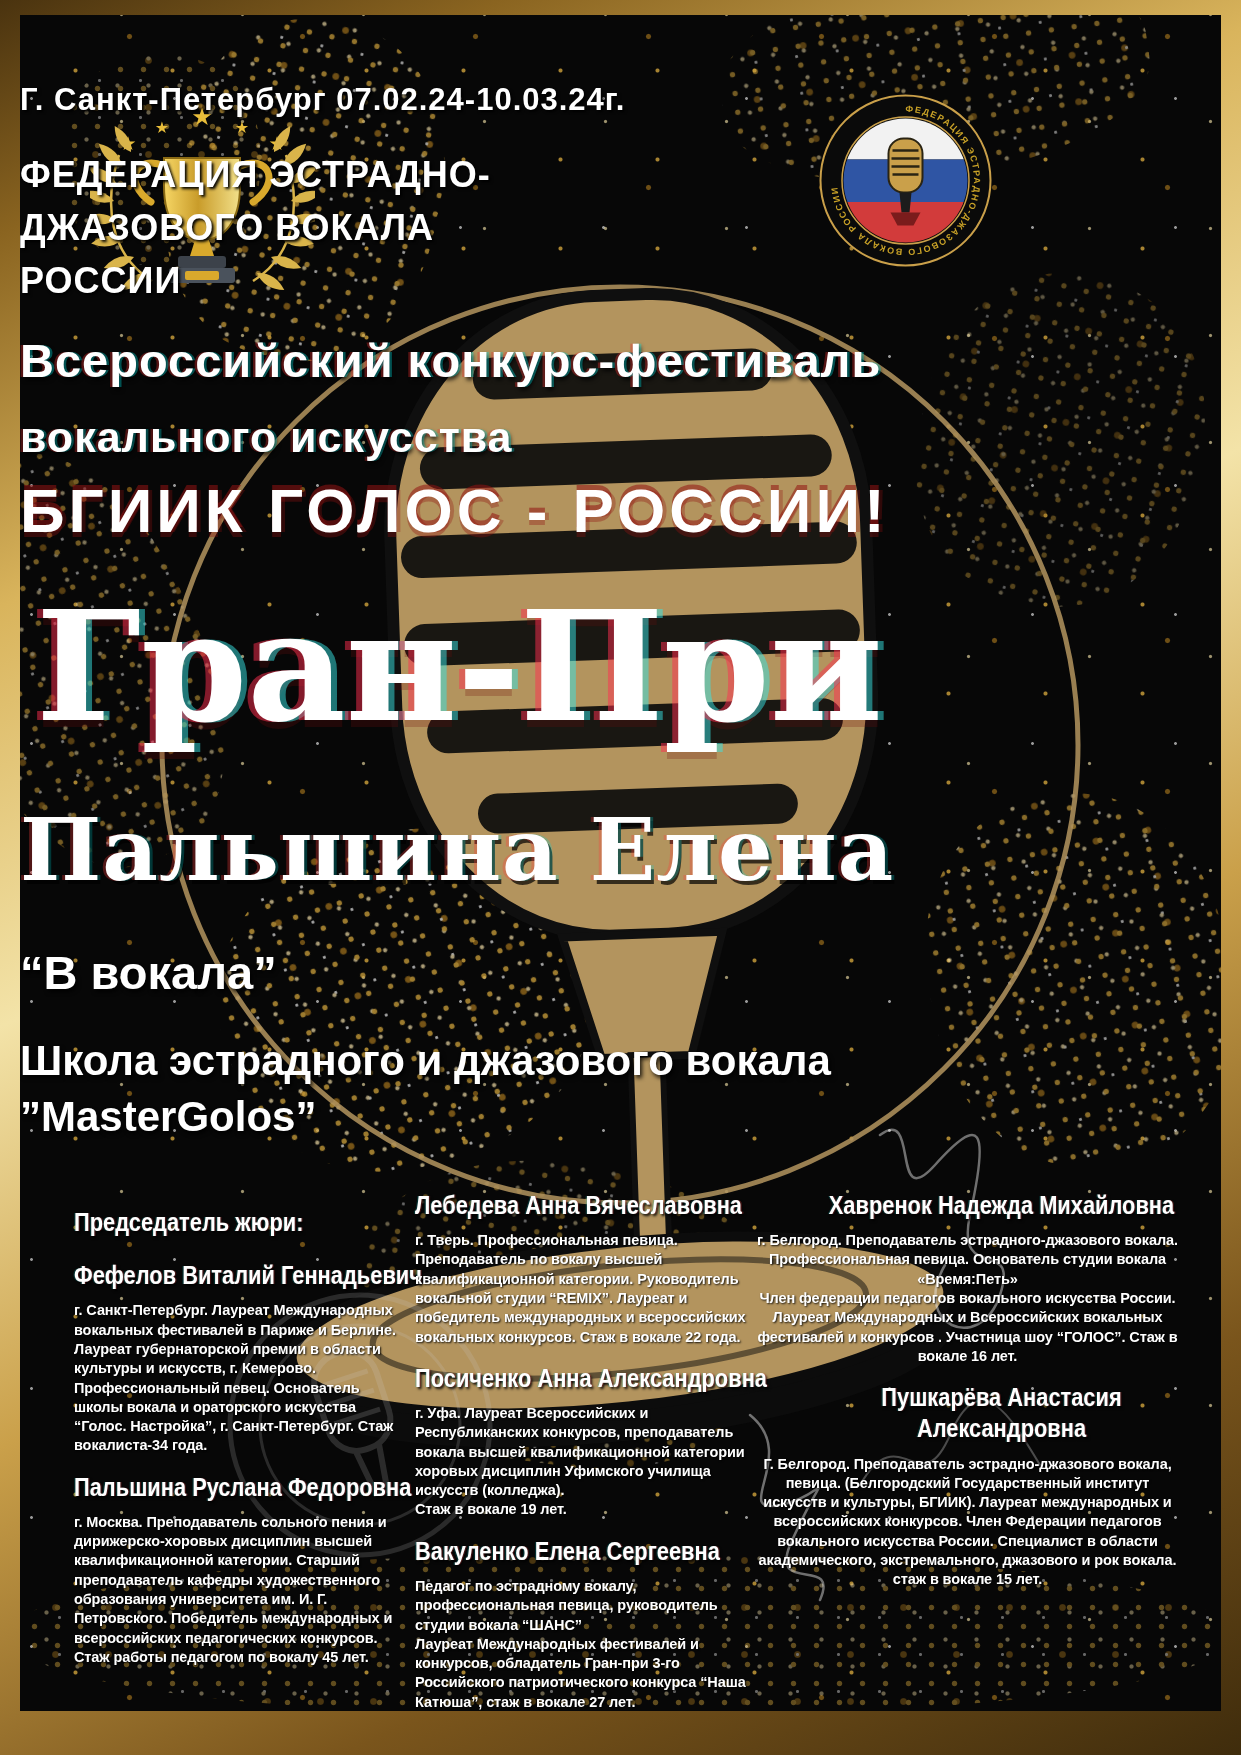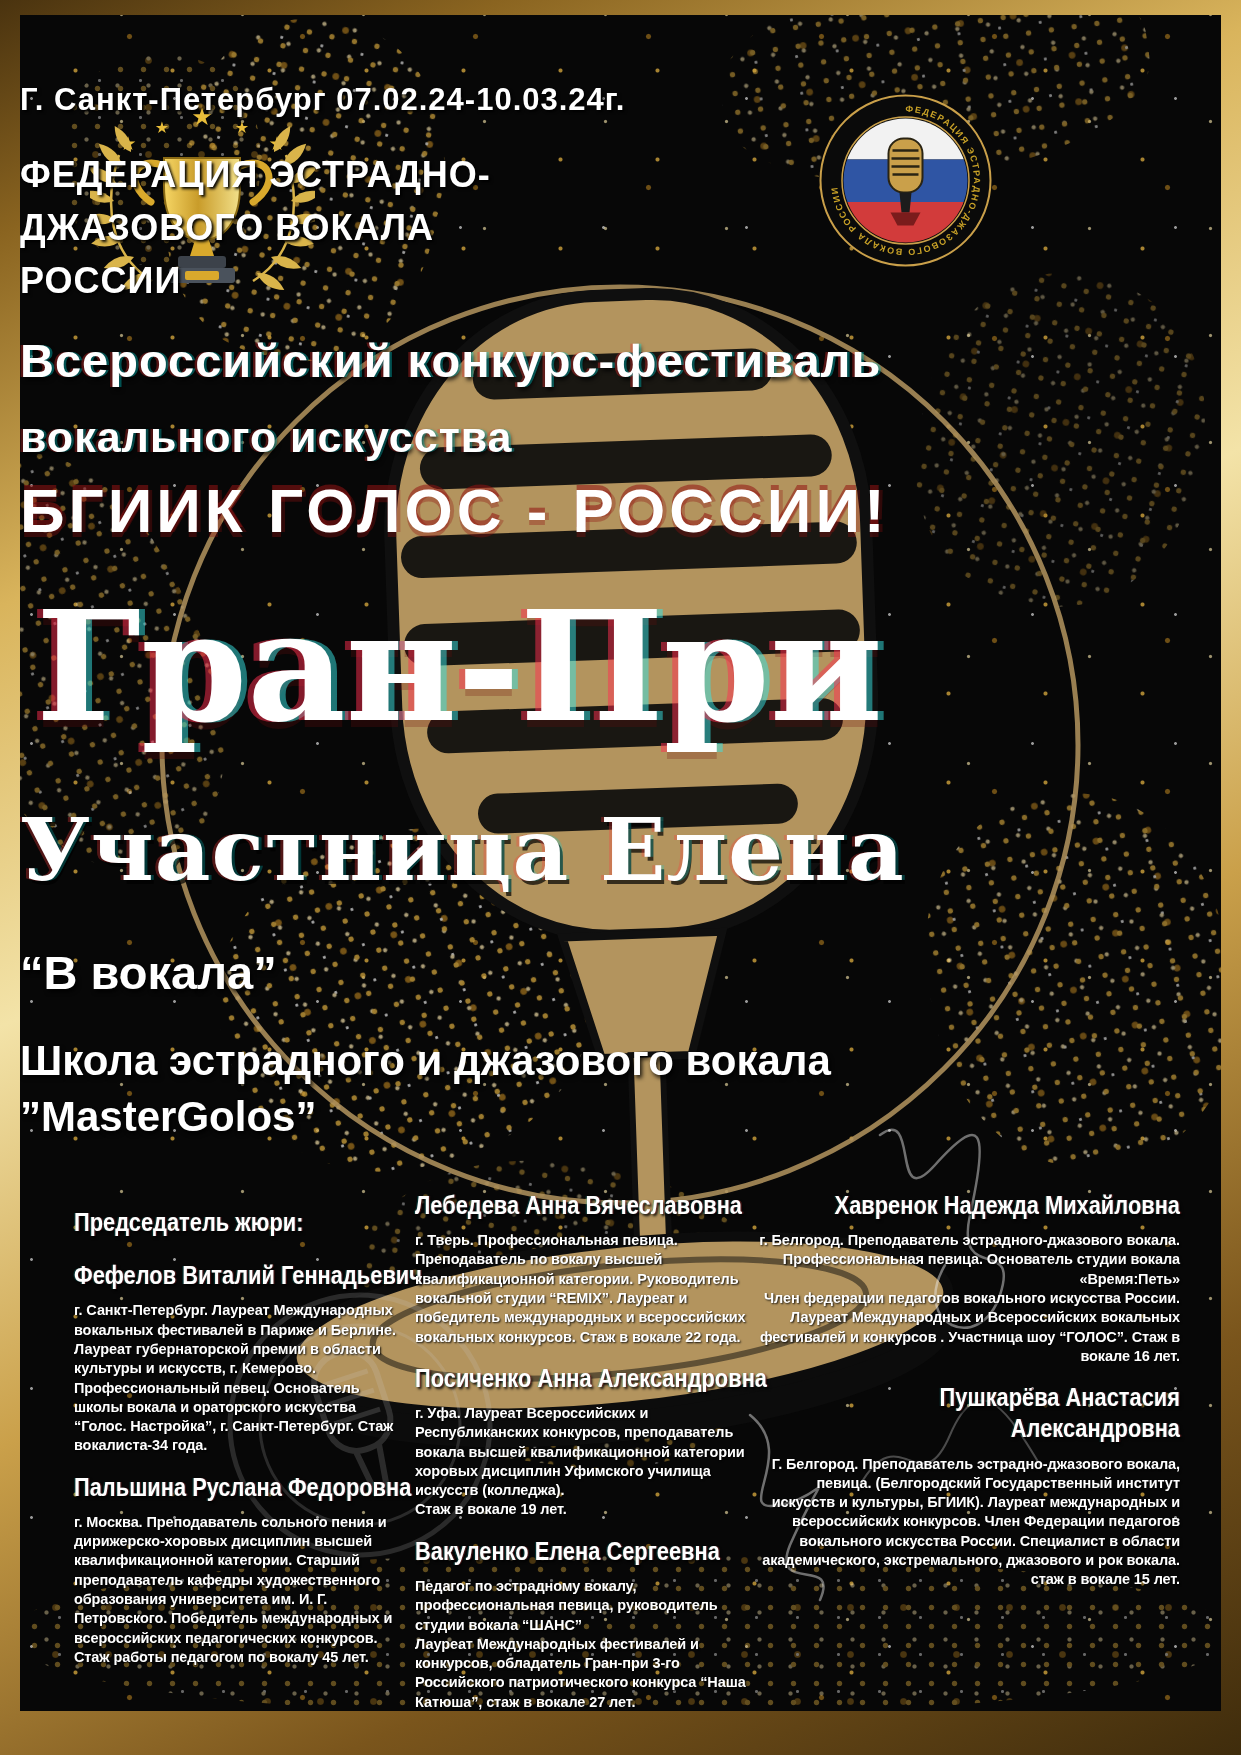--- a/index.html
+++ b/index.html
@@ -44,21 +44,21 @@
   .award-title{top:576px;font-size:152px;line-height:1;font-weight:bold;font-family:"DejaVu Serif",serif;
     text-shadow:-6px 0 0 rgba(255,45,80,.5),6px 0 0 rgba(55,230,230,.5),0 7px 0 rgba(110,10,10,.25);padding-left:16px;}
   .winner-name{top:792px;font-size:86px;line-height:1;font-weight:bold;font-family:"DejaVu Serif",serif;letter-spacing:1px;
     text-shadow:-3px 0 0 rgba(255,60,60,.3),3px 0 0 rgba(0,215,215,.25),3px 4px 0 rgba(0,0,0,.7);}
   .song-title{top:930px;font-size:47px;font-weight:bold;text-shadow:2px 3px 4px rgba(0,0,0,.85);}
   .school-1{top:1022px;font-size:42px;font-weight:bold;text-shadow:2px 3px 4px rgba(0,0,0,.85);}
   .school-2{top:1078px;font-size:42px;font-weight:bold;text-shadow:2px 3px 4px rgba(0,0,0,.85);}
   .jury-col{position:absolute;top:1175px;z-index:3;}
   .col-1{left:54px;width:338px;margin-top:17px;}
   .col-2{left:395px;width:332px;}
-  .col-3{left:735px;width:425px;text-align:right;}
+  .col-3{left:735px;width:425px;text-align:center;}
   .chair-label,.jname{
     font-size:26px;font-weight:bold;line-height:1.2;transform:scaleX(.84);transform-origin:0 50%;
     white-space:nowrap;text-shadow:1.5px 0 0 rgba(255,70,70,.25),-1.5px 0 0 rgba(0,220,220,.2),2px 2px 3px #000;
   }
   .chair-label{margin-bottom:22px;}
   .jname{margin-bottom:10px;}
   .col-3 .jname{transform-origin:100% 50%;white-space:pre-line;}
   .jbio{
     font-size:14.5px;font-weight:bold;line-height:1.33;letter-spacing:-.1px;margin-bottom:16px;
     white-space:pre-line;text-shadow:1px 1px 2px rgba(0,0,0,.9);
@@ -199,21 +199,21 @@
     </svg>
 
     <div class="abs date-line">Г. Санкт-Петербург 07.02.24-10.03.24г.</div>
     <div class="abs contest-1">Всероссийский конкурс-фестиваль</div>
     <div class="abs fed-title">ФЕДЕРАЦИЯ ЭСТРАДНО-
 ДЖАЗОВОГО ВОКАЛА
 РОССИИ</div>
     <div class="abs contest-2">вокального искусства</div>
     <div class="abs contest-name">БГИИК ГОЛОС - РОССИИ!</div>
     <div class="abs award-title">Гран-При</div>
-    <div class="abs winner-name">Участница Елена</div>
+    <div class="abs winner-name">Пальшина Елена</div>
     <div class="abs song-title">“В вокала”</div>
     <div class="abs school-1">Школа эстрадного и джазового вокала</div>
     <div class="abs school-2">”MasterGolos”</div>
 
     <div class="jury-col col-1">
       <div class="chair-label">Председатель жюри:</div>
       <div class="jname">Фефелов Виталий Геннадьевич</div>
       <div class="jbio">г. Санкт-Петербург. Лауреат Международных вокальных фестивалей в Париже и Берлине. Лауреат губернаторской премии в области культуры и искусств, г. Кемерово. Профессиональный певец. Основатель школы вокала и ораторского искусства “Голос. Настройка”, г. Санкт-Петербург. Стаж вокалиста-34 года.</div>
       <div class="jname">Пальшина Руслана Федоровна</div>
       <div class="jbio">г. Москва. Преподаватель сольного пения и дирижерско-хоровых дисциплин высшей квалификационной категории. Старший преподаватель кафедры художественного образования университета им. И. Г. Петровского. Победитель международных и всероссийских педагогических конкурсов. Стаж работы педагогом по вокалу 45 лет.</div>

